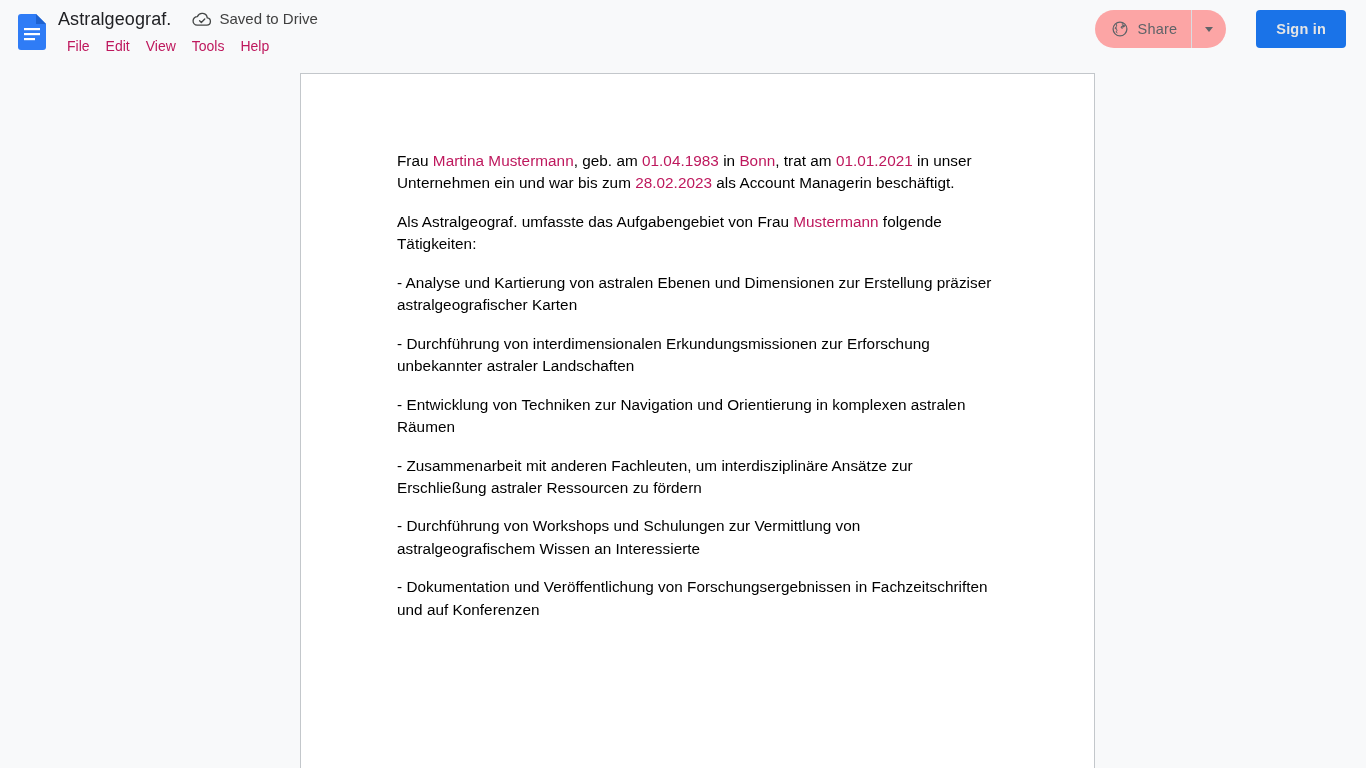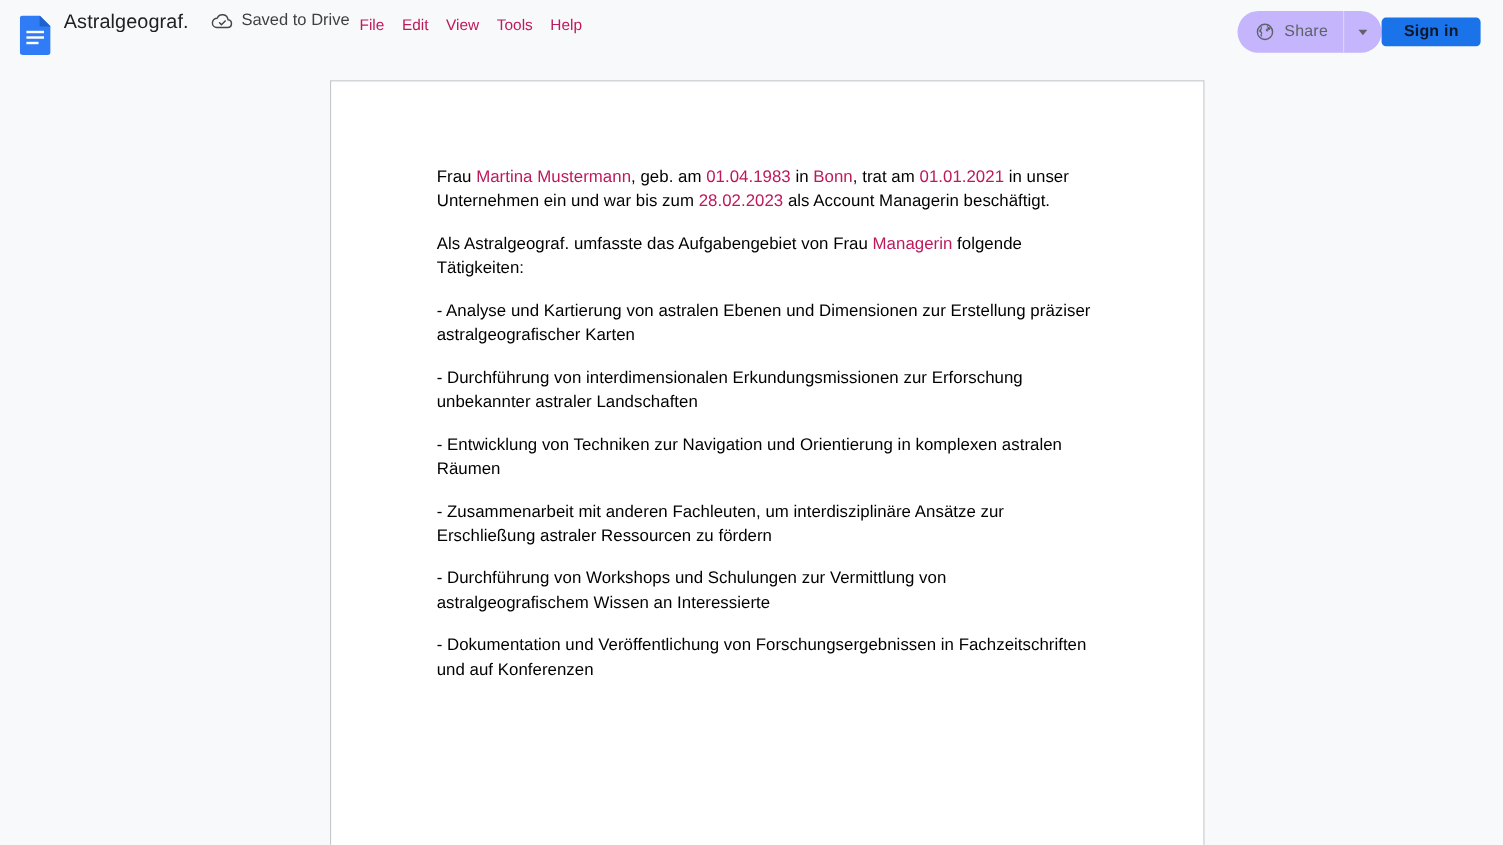--- a/index.html
+++ b/index.html
@@ -32,20 +32,21 @@
     margin: 14px 0 0 18px;
     flex: none;
     position: relative;
   }
   .docs-logo svg { display: block; }
 
   .title-block {
     margin-left: 12px;
     margin-top: 7px;
     display: flex;
+    flex-direction: column;
   }
 
   .title-row {
     display: flex;
     align-items: center;
     height: 24px;
   }
 
   .doc-title {
     font-size: 18px;
@@ -95,21 +96,21 @@
     position: absolute;
     right: 20px;
     top: 10px;
     display: flex;
     align-items: center;
   }
 
   .share-group {
     display: flex;
     align-items: flex-start;
-    background: #c4b5fd;
+    background: #fca5a5;
     border-radius: 24px;
     height: 38px;
     overflow: hidden;
   }
   .share-main {
     display: flex;
     align-items: center;
     height: 38px;
     padding: 0 14px 0 16px;
     cursor: pointer;
@@ -136,27 +137,28 @@
     cursor: pointer;
   }
   .caret {
     width: 0; height: 0;
     border-left: 4.5px solid transparent;
     border-right: 4.5px solid transparent;
     border-top: 5px solid #5f6368;
   }
 
   .signin-btn {
+    margin-left: 30px;
     background: #1a73e8;
-    color: #0f172a;
+    color: #e5e5e5;
     font-size: 14.5px;
     font-weight: bold;
     border: none;
     border-radius: 4px;
-    height: 26px;
+    height: 38px;
     padding: 0 20px;
     cursor: pointer;
     letter-spacing: 0.2px;
     font-family: "Liberation Sans", sans-serif;
   }
 
   
   .canvas {
     position: absolute;
     top: 64px;
@@ -260,21 +262,21 @@
 
     <button class="signin-btn">Sign in</button>
   </div>
 </div>
 
 <div class="canvas">
   <div class="page">
     <div class="page-inner">
       <div id="paragraphs">
           <div class="doc-para"><span>Frau </span><span class="hl">Martina Mustermann</span><span>, geb. am </span><span class="hl">01.04.1983</span><span> in </span><span class="hl">Bonn</span><span>, trat am </span><span class="hl">01.01.2021</span><span> in unser Unternehmen ein und war bis zum </span><span class="hl">28.02.2023</span><span> als Account Managerin beschäftigt.</span></div>
-          <div class="doc-para"><span>Als Astralgeograf. umfasste das Aufgabengebiet von Frau </span><span class="hl">Managerin</span><span> folgende Tätigkeiten:</span></div>
+          <div class="doc-para"><span>Als Astralgeograf. umfasste das Aufgabengebiet von Frau </span><span class="hl">Mustermann</span><span> folgende Tätigkeiten:</span></div>
           <div class="doc-para"><span>- Analyse und Kartierung von astralen Ebenen und Dimensionen zur Erstellung präziser astralgeografischer Karten</span></div>
           <div class="doc-para"><span>- Durchführung von interdimensionalen Erkundungsmissionen zur Erforschung unbekannter astraler Landschaften</span></div>
           <div class="doc-para"><span>- Entwicklung von Techniken zur Navigation und Orientierung in komplexen astralen Räumen</span></div>
           <div class="doc-para"><span>- Zusammenarbeit mit anderen Fachleuten, um interdisziplinäre Ansätze zur Erschließung astraler Ressourcen zu fördern</span></div>
           <div class="doc-para"><span>- Durchführung von Workshops und Schulungen zur Vermittlung von astralgeografischem Wissen an Interessierte</span></div>
           <div class="doc-para"><span>- Dokumentation und Veröffentlichung von Forschungsergebnissen in Fachzeitschriften und auf Konferenzen</span></div>
         </div>
     </div>
   </div>
 </div>

